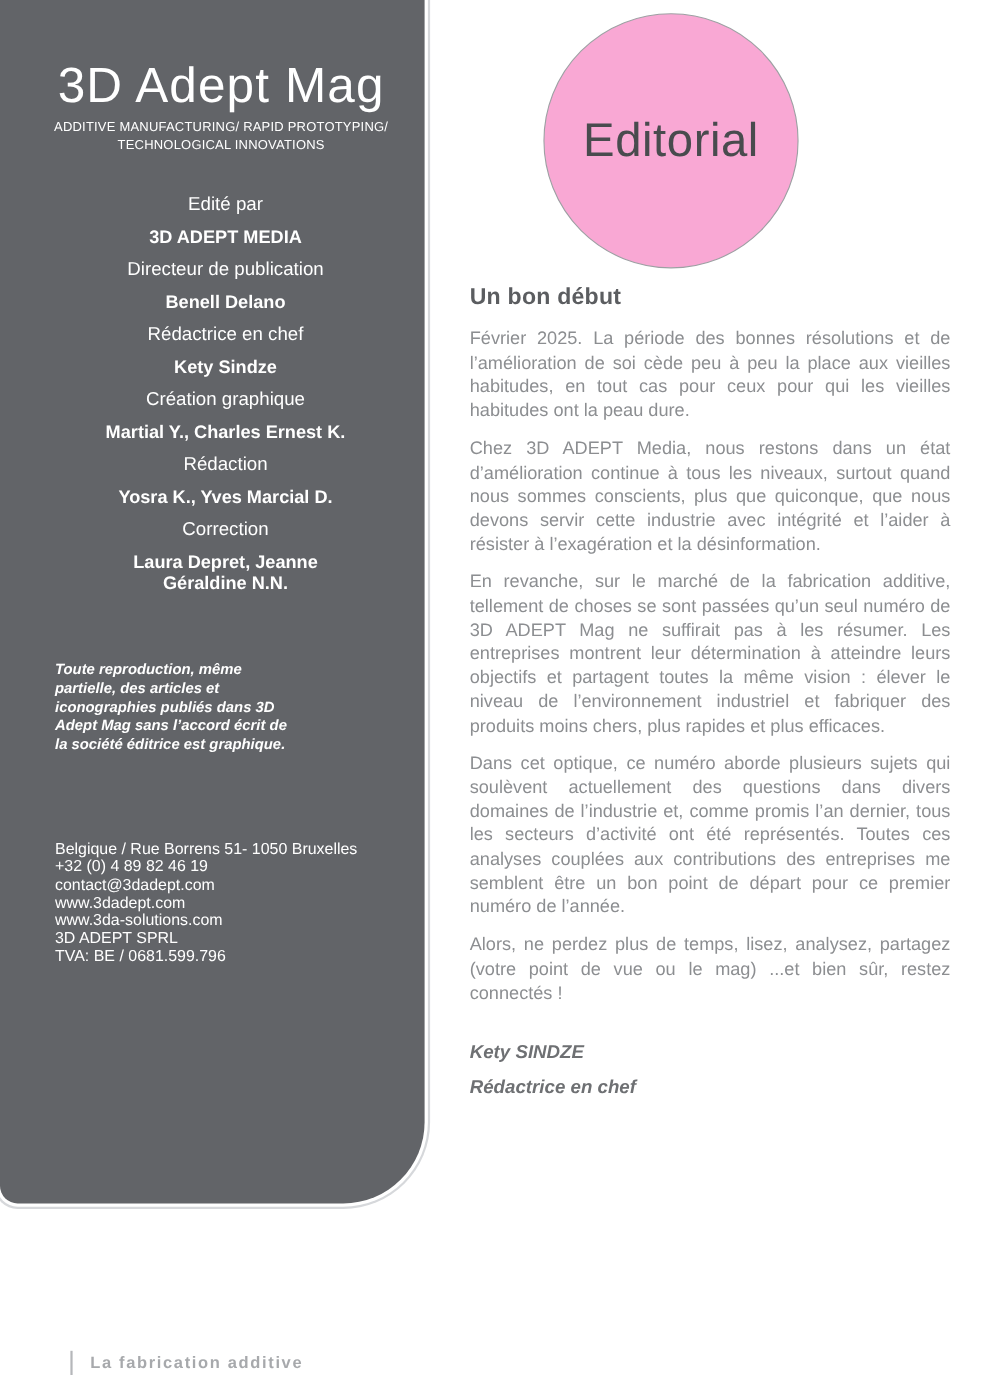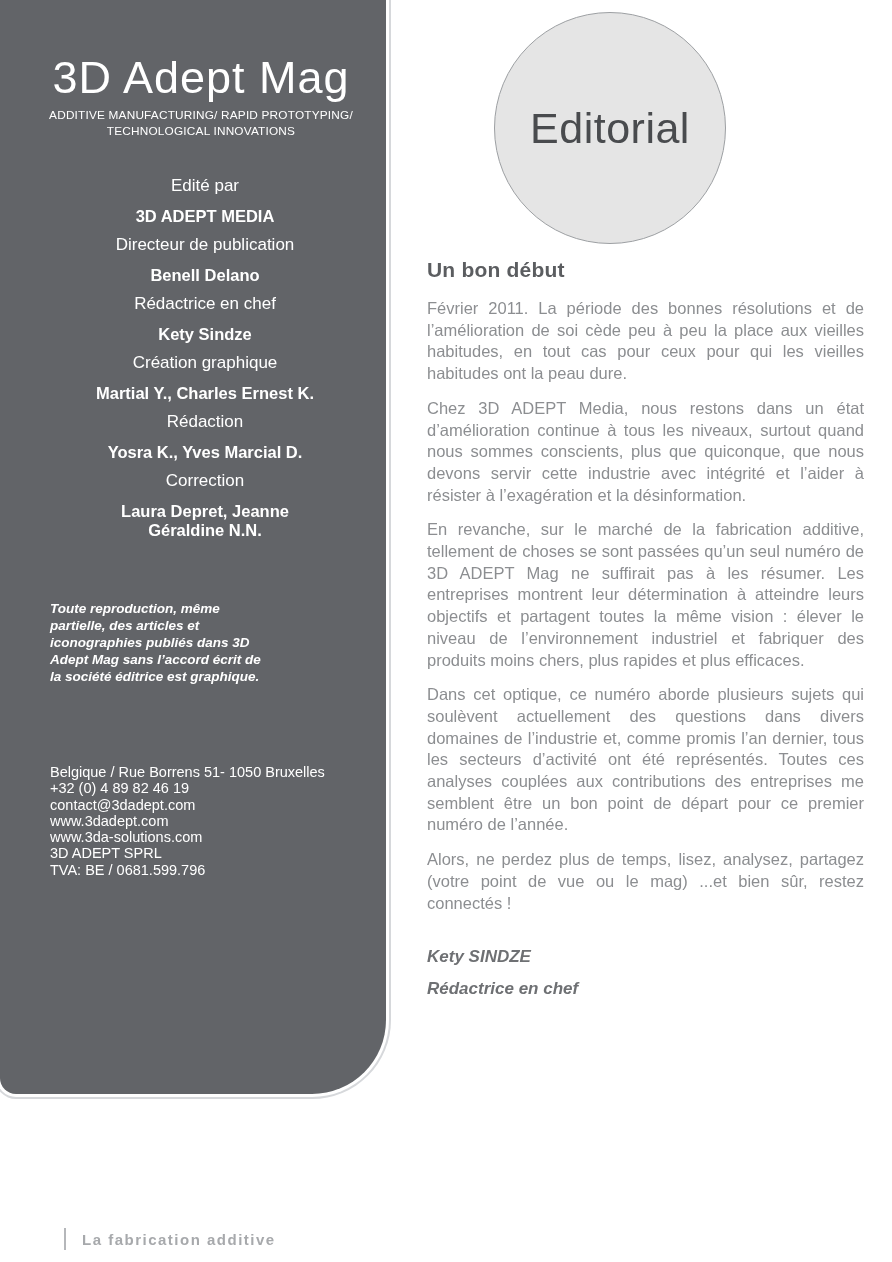--- a/index.html
+++ b/index.html
@@ -52,21 +52,21 @@
   .contact{
     position:absolute;top:764px;left:50px;width:320px;color:var(--sidebar-text);
     font-weight:400;font-size:14.5px;line-height:16.3px;
   }
   
   .editorial-circle{
     position:absolute;left:494px;top:12px;width:232px;height:232px;
     border:1px solid var(--circle-border);border-radius:50%;
     display:flex;align-items:center;justify-content:center;
     color:var(--circle-text);font-size:43px;letter-spacing:0.5px;font-weight:400;
-    background:#e5e5e5;
+    background:#f9a8d4;
   }
   .main{
     position:absolute;left:427px;top:258px;width:437px;
   }
   .heading{
     font-size:21px;font-weight:700;color:var(--heading-text);
     margin:0 0 16px 0;letter-spacing:0.2px;
   }
   .para{
     font-size:16.5px;line-height:21.7px;color:var(--body-text);
@@ -154,21 +154,21 @@
     </div>
 </div>
 
 <div class="editorial-circle">
   <span>Editorial</span>
 </div>
 
 <div class="main">
   <h1 class="heading">Un bon début</h1>
   <div>
-      <div class="para">Février 2011. La période des bonnes résolutions et de l’amélioration de soi cède peu à peu la place aux vieilles habitudes, en tout cas pour ceux pour qui les vieilles habitudes ont la peau dure.</div>
+      <div class="para">Février 2025. La période des bonnes résolutions et de l’amélioration de soi cède peu à peu la place aux vieilles habitudes, en tout cas pour ceux pour qui les vieilles habitudes ont la peau dure.</div>
       <div class="para">Chez 3D ADEPT Media, nous restons dans un état d’amélioration continue à tous les niveaux, surtout quand nous sommes conscients, plus que quiconque, que nous devons servir cette industrie avec intégrité et l’aider à résister à l’exagération et la désinformation.</div>
       <div class="para">En revanche, sur le marché de la fabrication additive, tellement de choses se sont passées qu’un seul numéro de 3D ADEPT Mag ne suffirait pas à les résumer. Les entreprises montrent leur détermination à atteindre leurs objectifs et partagent toutes la même vision : élever le niveau de l’environnement industriel et fabriquer des produits moins chers, plus rapides et plus efficaces.</div>
       <div class="para">Dans cet optique, ce numéro aborde plusieurs sujets qui soulèvent actuellement des questions dans divers domaines de l’industrie et, comme promis l’an dernier, tous les secteurs d’activité ont été représentés. Toutes ces analyses couplées aux contributions des entreprises me semblent être un bon point de départ pour ce premier numéro de l’année.</div>
       <div class="para">Alors, ne perdez plus de temps, lisez, analysez, partagez (votre point de vue ou le mag) ...et bien sûr, restez connectés !</div>
     </div>
   <div class="signature">
     <div class="signature-name">Kety SINDZE</div>
     <div class="signature-role">Rédactrice en chef</div>
   </div>
 </div>

